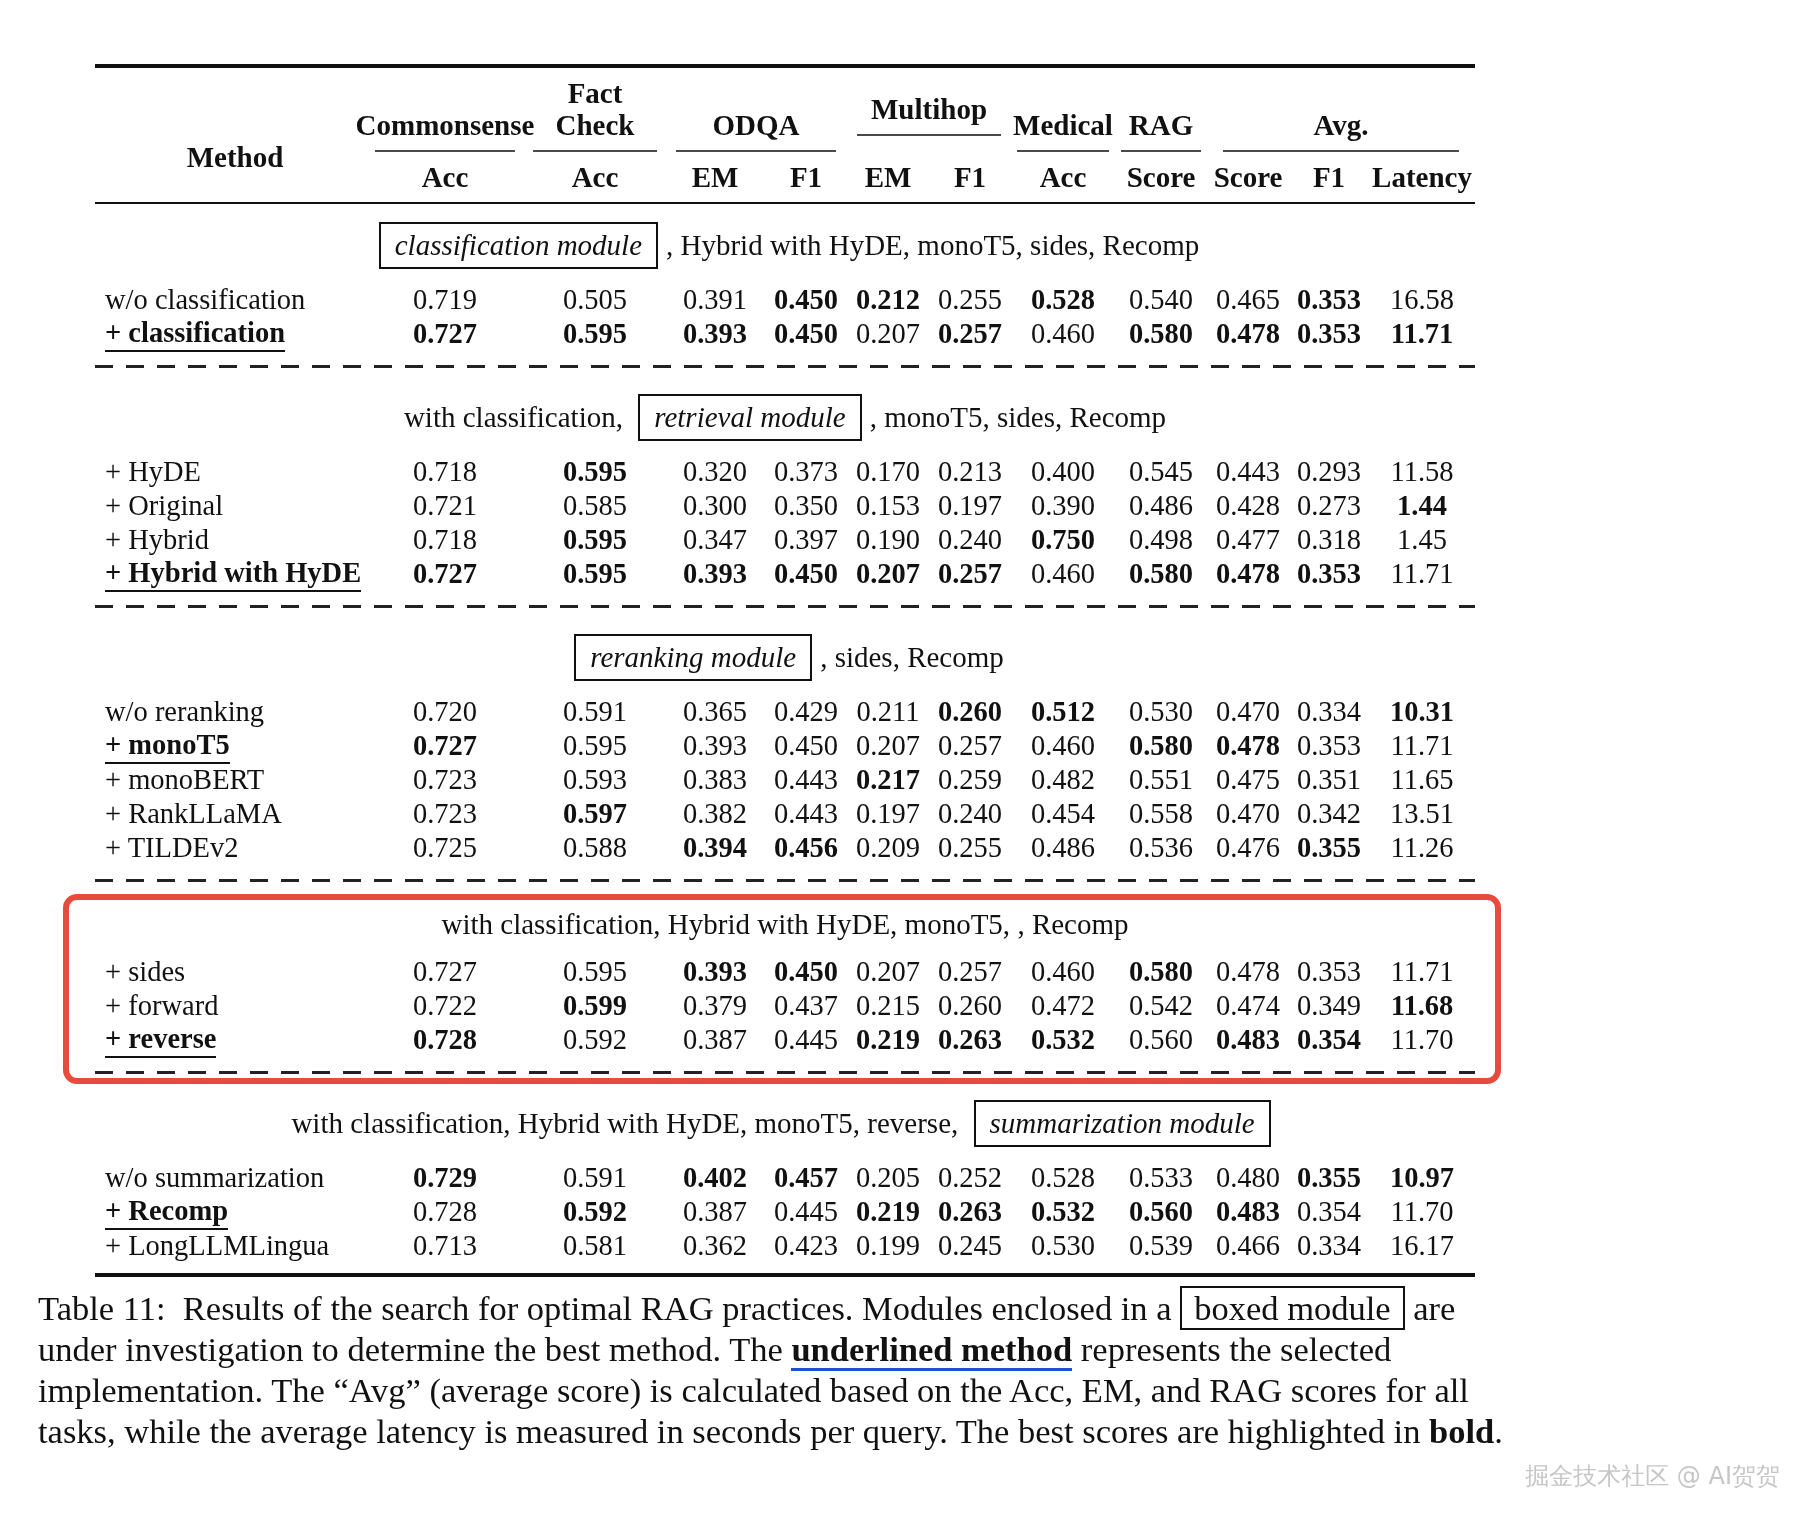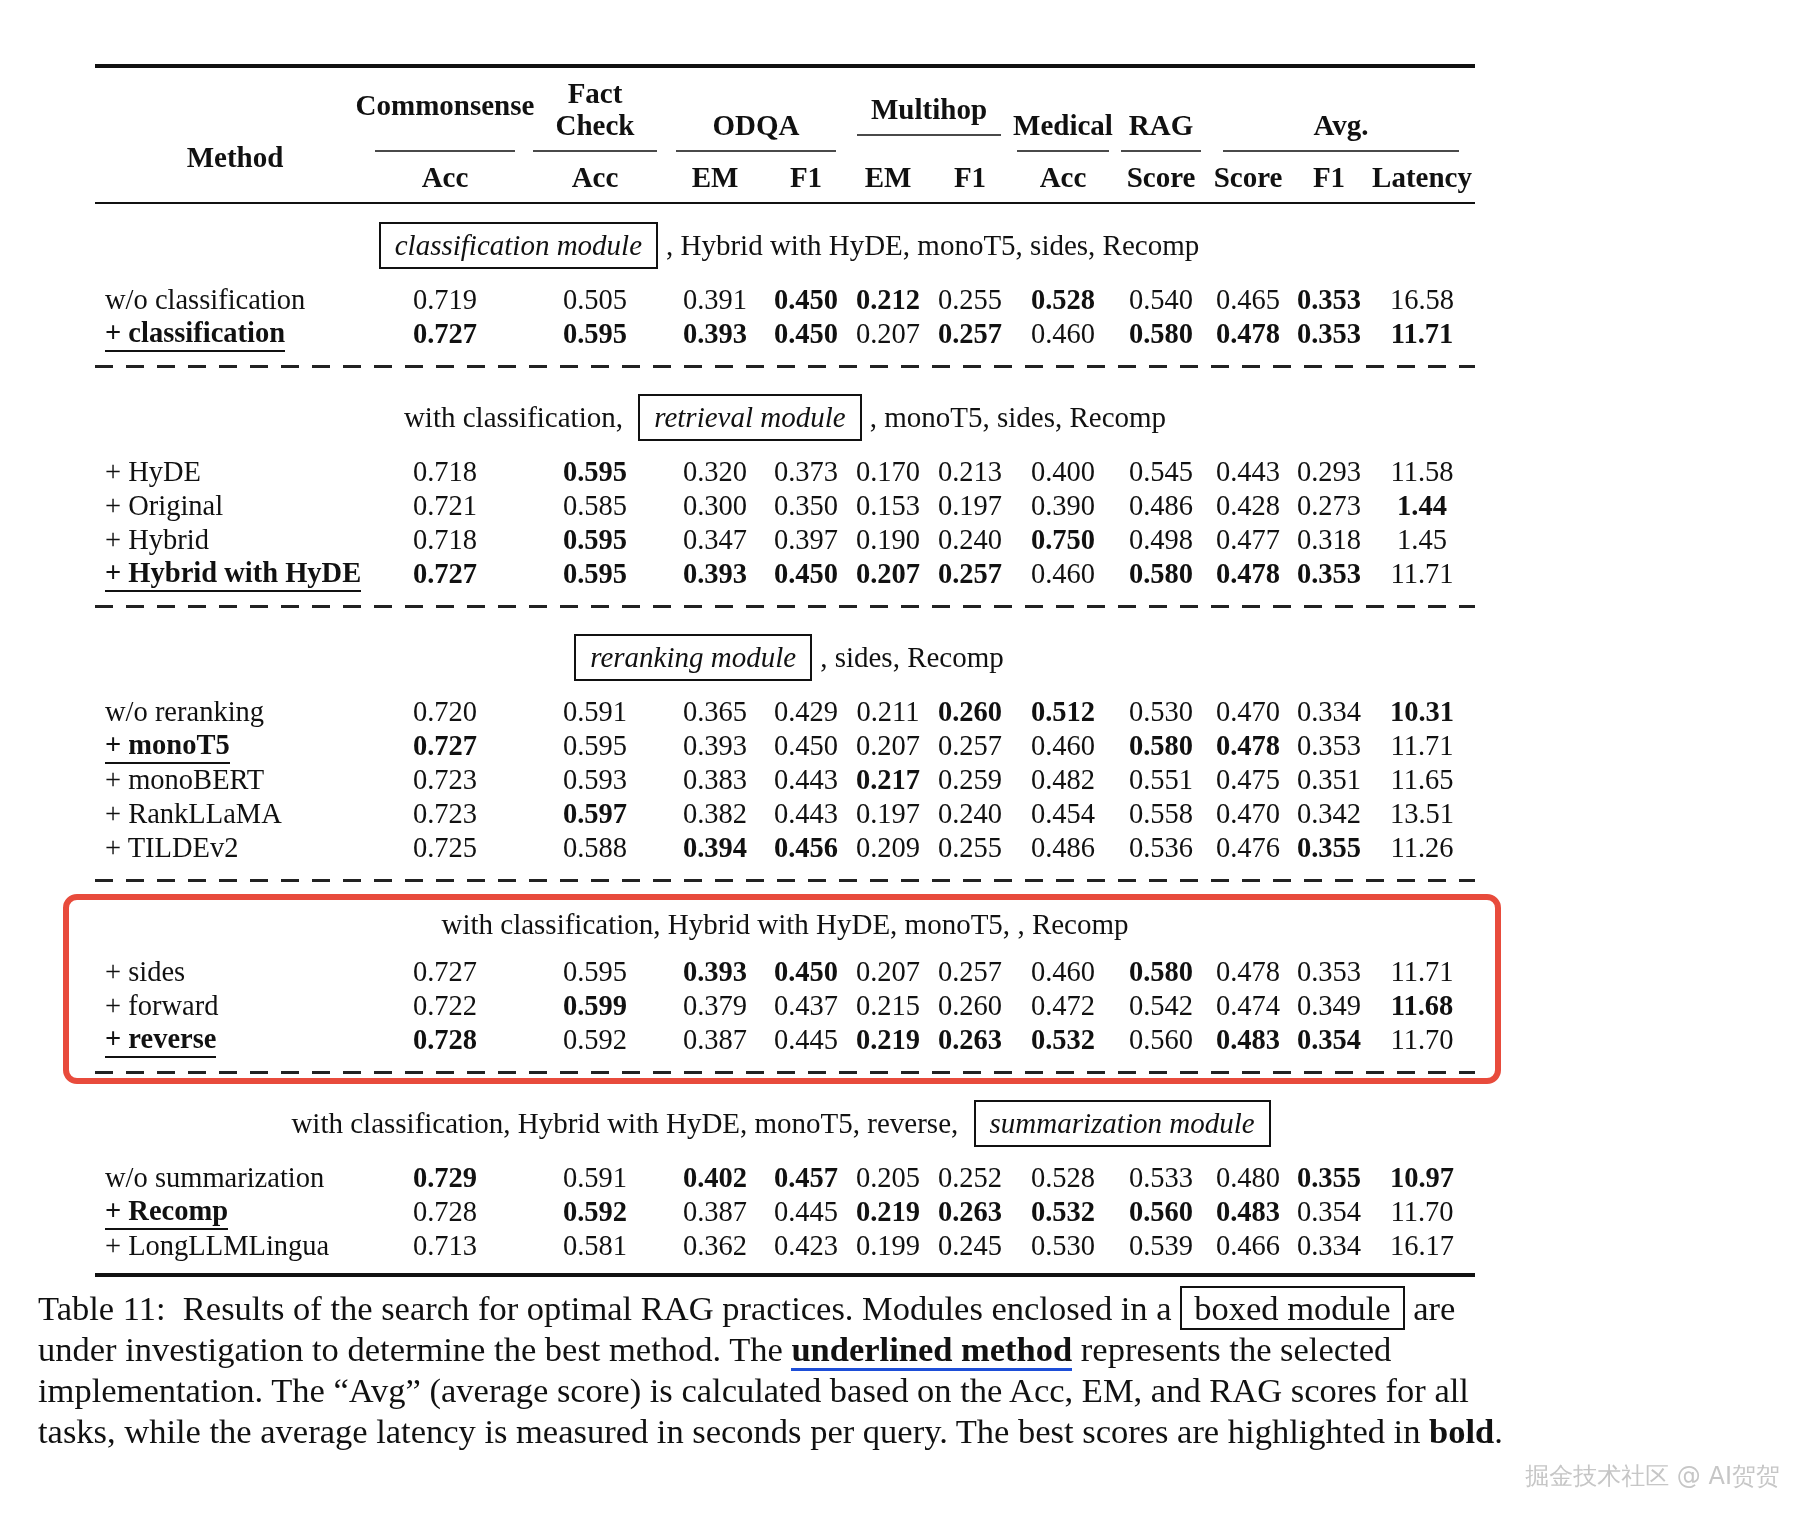--- a/index.html
+++ b/index.html
@@ -57,21 +57,21 @@
     font-family:"DejaVu Sans", sans-serif;
   }
 </style>
 </head>
 <body>
 
 <div class="table-wrap">
   <div class="rule thick"></div>
   <div class="hdr-grid">
       <div class="hcell method-head">Method</div>
-      <div class="hcell group-cell" style="grid-area: 1 / 2 / auto / span 1; gap: 20px;">
+      <div class="hcell group-cell" style="grid-area: 1 / 2 / auto / span 1;">
         <span class="group-label">Commonsense</span>
         <div class="cmidrule"></div>
       </div>
       <div class="hcell group-cell" style="grid-area: 1 / 3 / auto / span 1;">
         <span class="group-label">Fact Check</span>
         <div class="cmidrule"></div>
       </div>
       <div class="hcell group-cell" style="grid-area: 1 / 4 / auto / span 2;">
         <span class="group-label">ODQA</span>
         <div class="cmidrule"></div>

